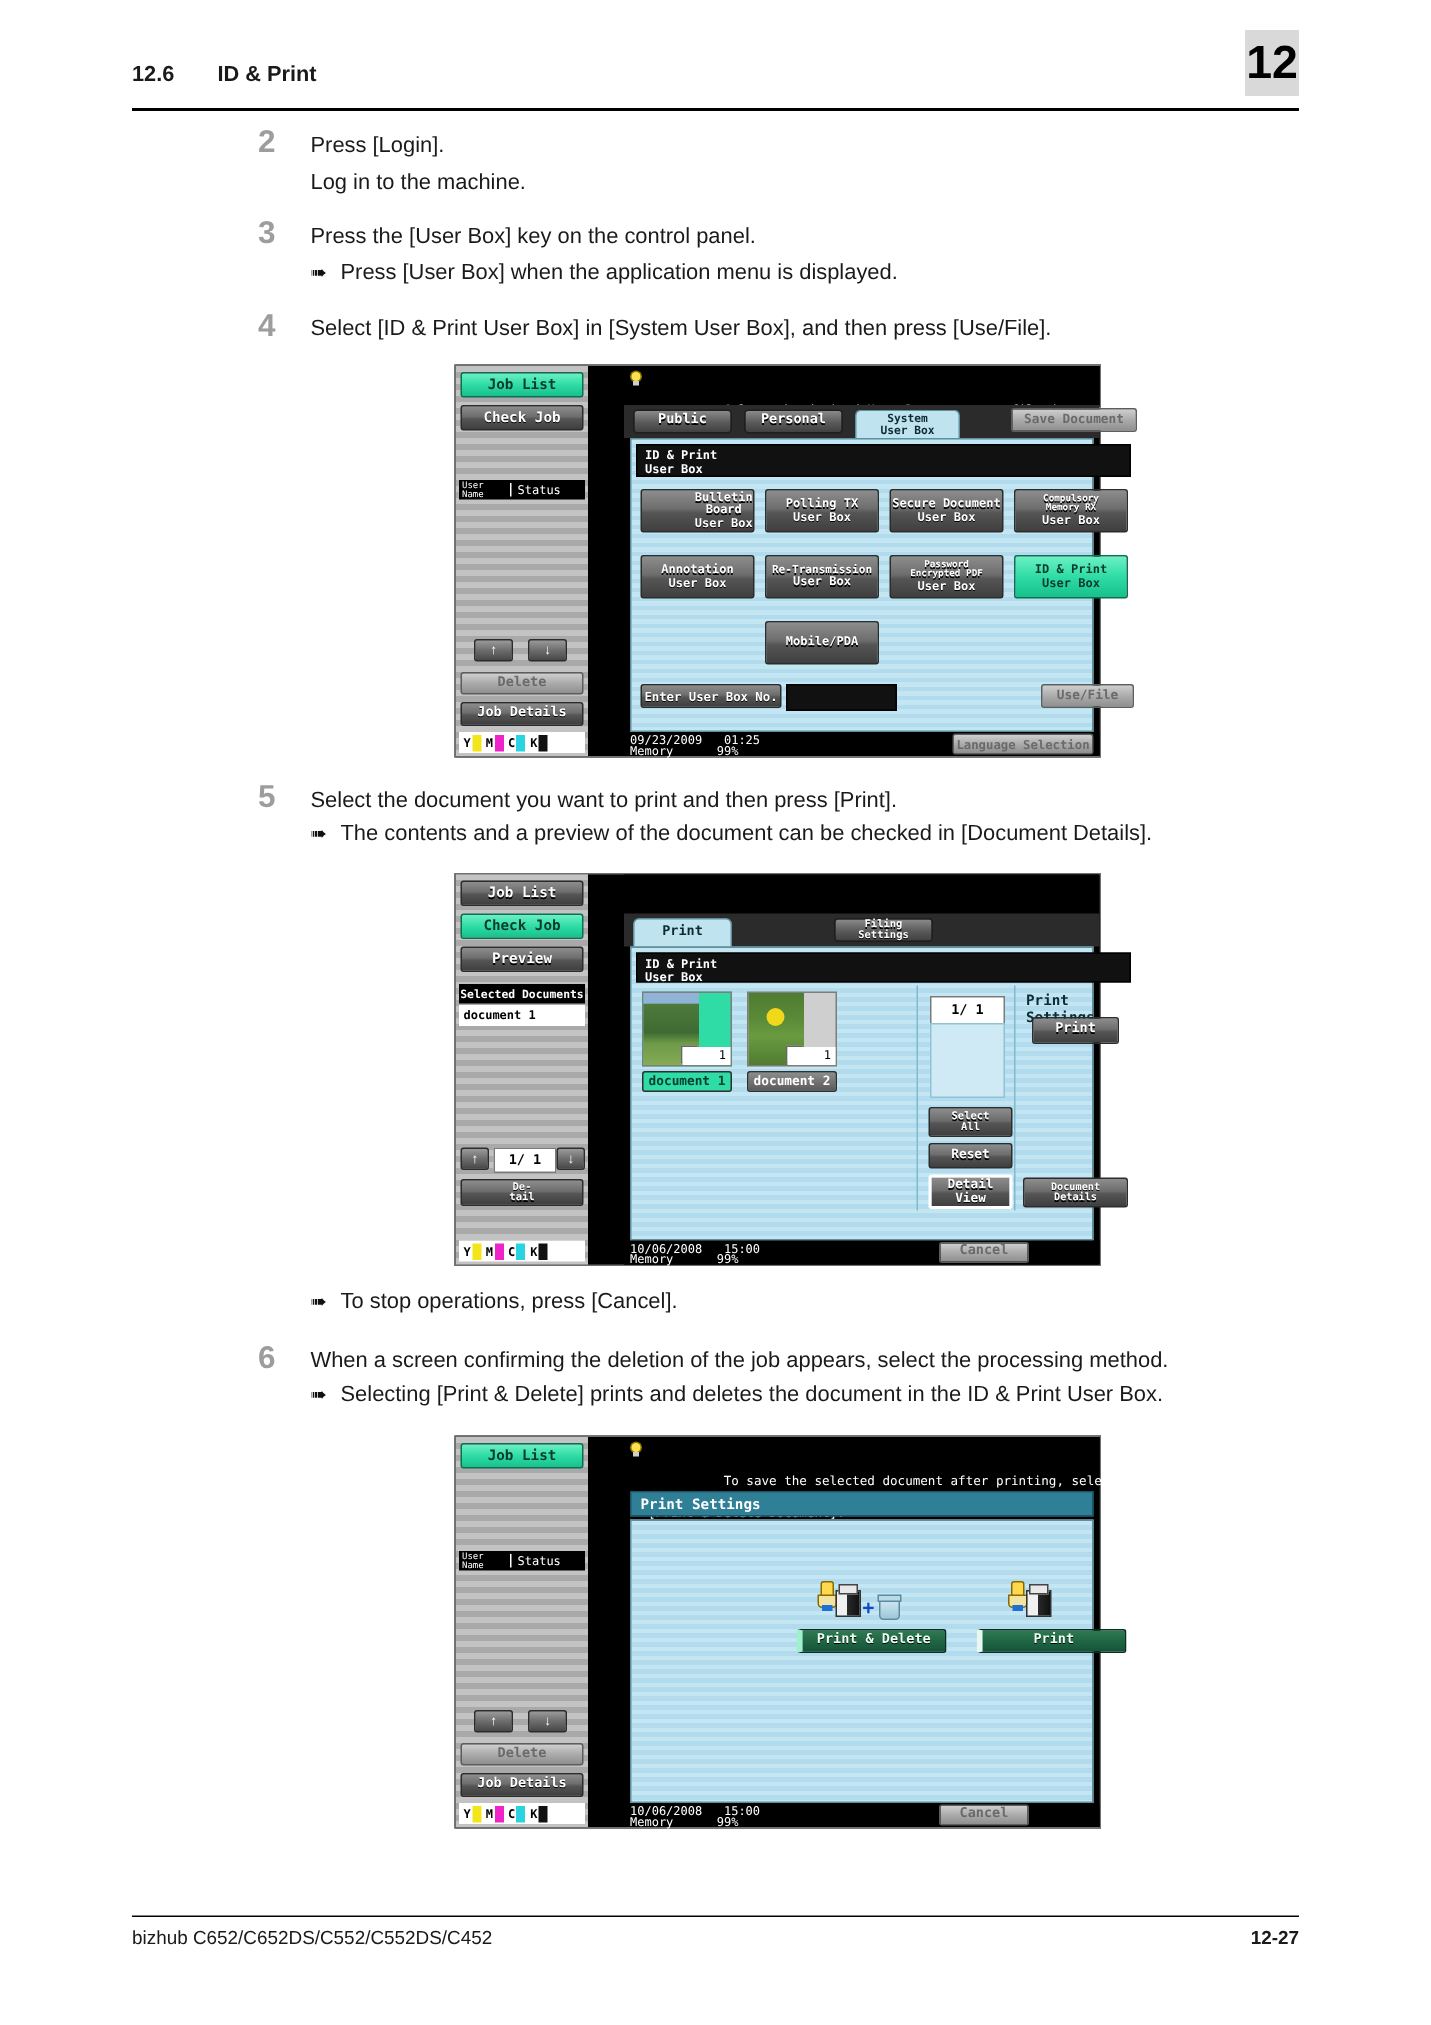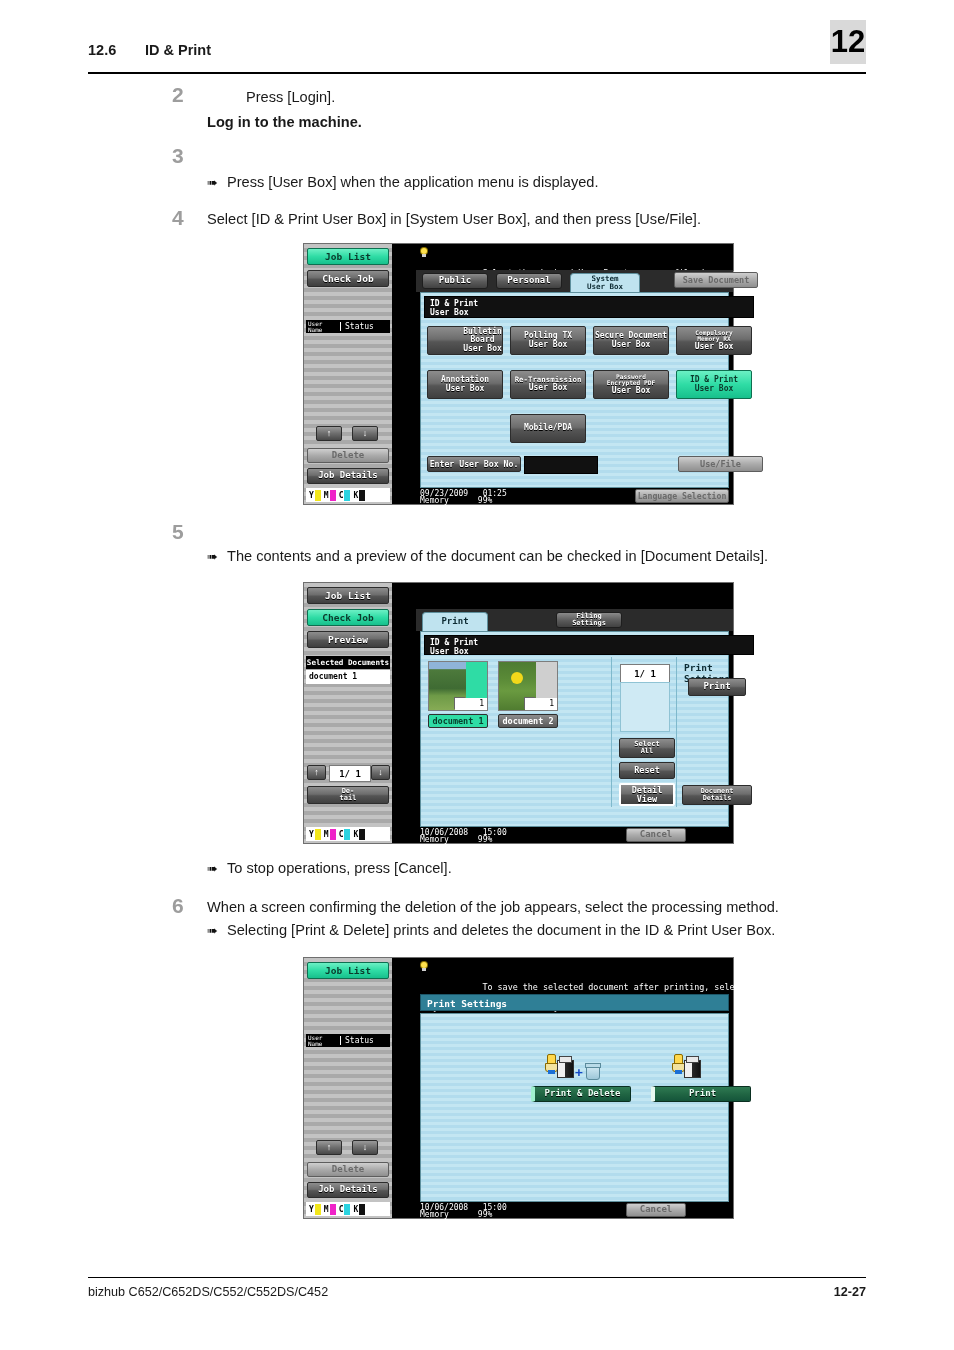--- a/index.html
+++ b/index.html
@@ -137,24 +137,25 @@
 <div class="page">
 
   <div class="hdr">
     <span class="hdr-sec">12.6</span>
     <span class="hdr-title">ID &amp; Print</span>
     <span class="hdr-chapno">12</span>
   </div>
   <div class="hdr-rule"></div>
 
   <div class="step-num" style="left:172px;top:83px;">2</div>
-  <div class="step" style="left:207px;top:87px;width:620px;margin-left:39px;">Press [Login].</div>
-  <div class="step" style="left:207px;top:112px;width:620px;font-weight:bold;">Log in to the machine.</div>
+  <div class="step" style="left:207px;top:87px;width:620px;">Press [Login].</div>
+  <div class="step" style="left:207px;top:112px;width:620px;">Log in to the machine.</div>
 
   <div class="step-num" style="left:172px;top:144px;">3</div>
+  <div class="step" style="left:207px;top:148px;width:620px;">Press the [User Box] key on the control panel.</div>
   <div class="arrow-li" style="left:207px;top:174px;width:620px;">
     <span class="arrow-glyph">➠</span><span>Press [User Box] when the application menu is displayed.</span>
   </div>
 
   <div class="step-num" style="left:172px;top:206px;">4</div>
   <div class="step" style="left:207px;top:209px;width:640px;">Select [ID &amp; Print User Box] in [System User Box], and then press [Use/File].</div>
 
   <div class="lcd" style="left:303px;top:243px;width:431px;height:262px;">
     <div class="lcd-inner">
 
@@ -237,36 +238,37 @@
         </div>
         <div class="pbtn green" style="left:260px;top:126px;width:76px;height:29px;font-size:8px;flex-direction:column;">
           <span>ID &amp; Print</span>
           <span class="l2">User Box</span>
         </div>
 
         <div class="pbtn" style="left:94px;top:170px;width:76px;height:29px;font-size:8px;">Mobile/PDA</div>
 
         <div class="pbtn" style="left:11px;top:212px;width:94px;height:16px;font-size:8.2px;">Enter User Box No.</div>
         <div style="position:absolute;left:108px;top:212px;width:72px;height:16px;background:#111;border:1px solid #000;"></div>
-        <div class="pbtn lite" style="left:262px;top:212px;width:85px;height:16px;font-size:8.5px;">Use/File</div>
+        <div class="pbtn lite" style="left:278px;top:212px;width:62px;height:16px;font-size:8.5px;">Use/File</div>
 
         <div class="footbar">
           <span class="dt">
             <span>09/23/2009</span>&nbsp;&nbsp;&nbsp;<span>01:25</span>
           </span>
           <span class="mem">
             <span>Memory</span>&nbsp;&nbsp;&nbsp;&nbsp;&nbsp;&nbsp;<span>99%</span>
           </span>
           <div class="pbtn lite" style="right:4px;top:1px;width:94px;height:14px;font-size:8.2px;">Language Selection</div>
         </div>
       </div>
     </div>
   </div>
 
   <div class="step-num" style="left:172px;top:520px;">5</div>
+  <div class="step" style="left:207px;top:524px;width:640px;">Select the document you want to print and then press [Print].</div>
   <div class="arrow-li" style="left:207px;top:548px;width:660px;">
     <span class="arrow-glyph">➠</span><span>The contents and a preview of the document can be checked in [Document Details].</span>
   </div>
 
   <div class="lcd" style="left:303px;top:582px;width:431px;height:262px;">
     <div class="lcd-inner">
 
       <div class="lcd-left">
         <div class="pbtn" style="left:3px;top:4px;width:82px;height:17px;font-size:9.5px;">Job List</div>
         <div class="pbtn green" style="left:3px;top:26px;width:82px;height:17px;font-size:9.5px;">Check Job</div>

